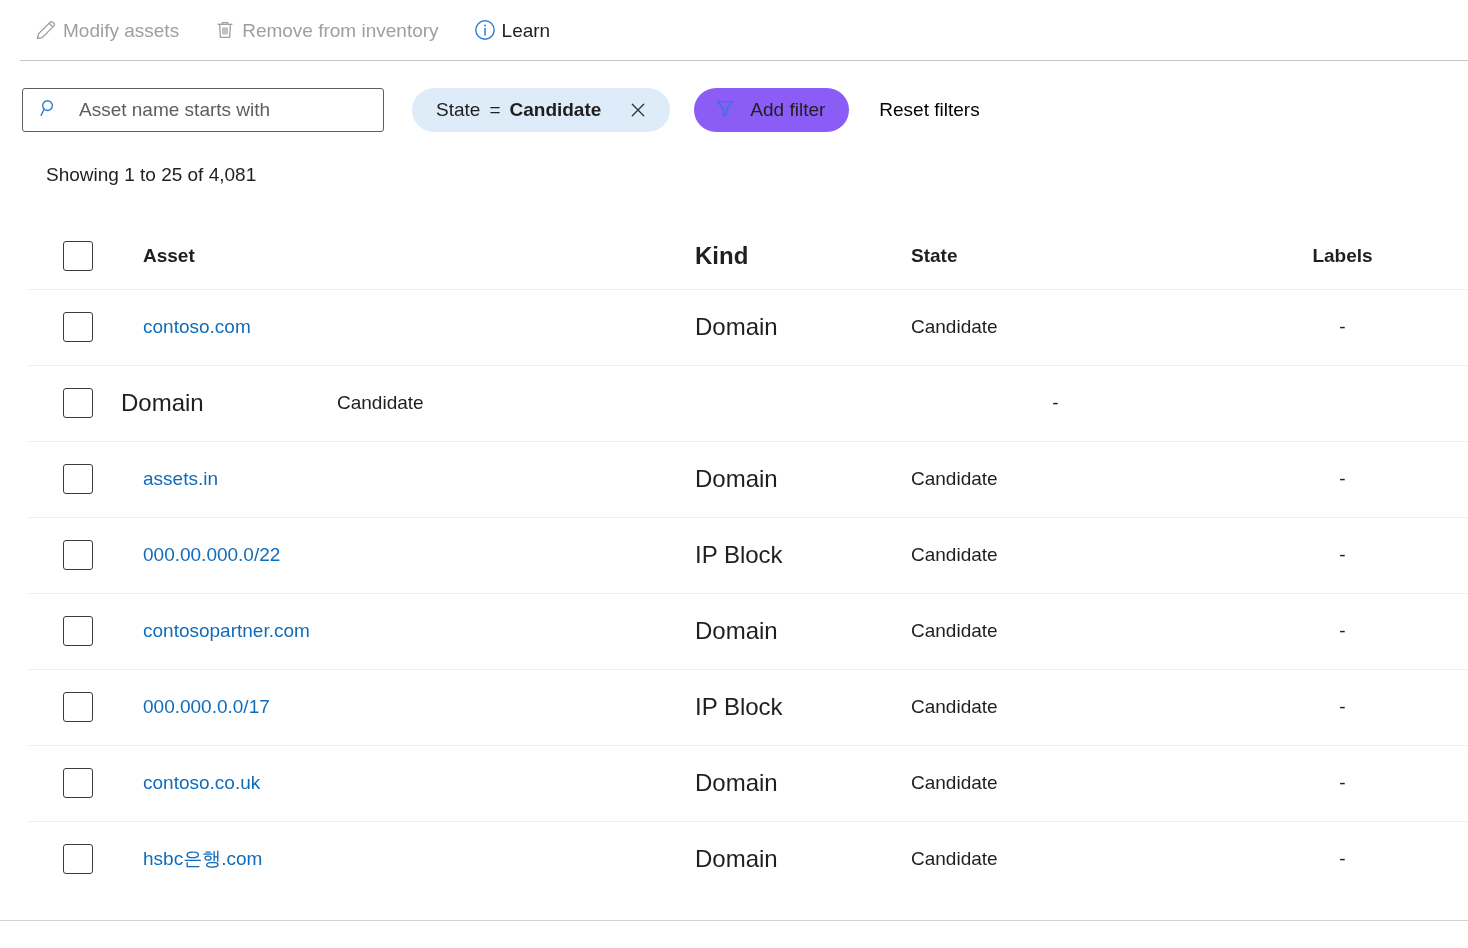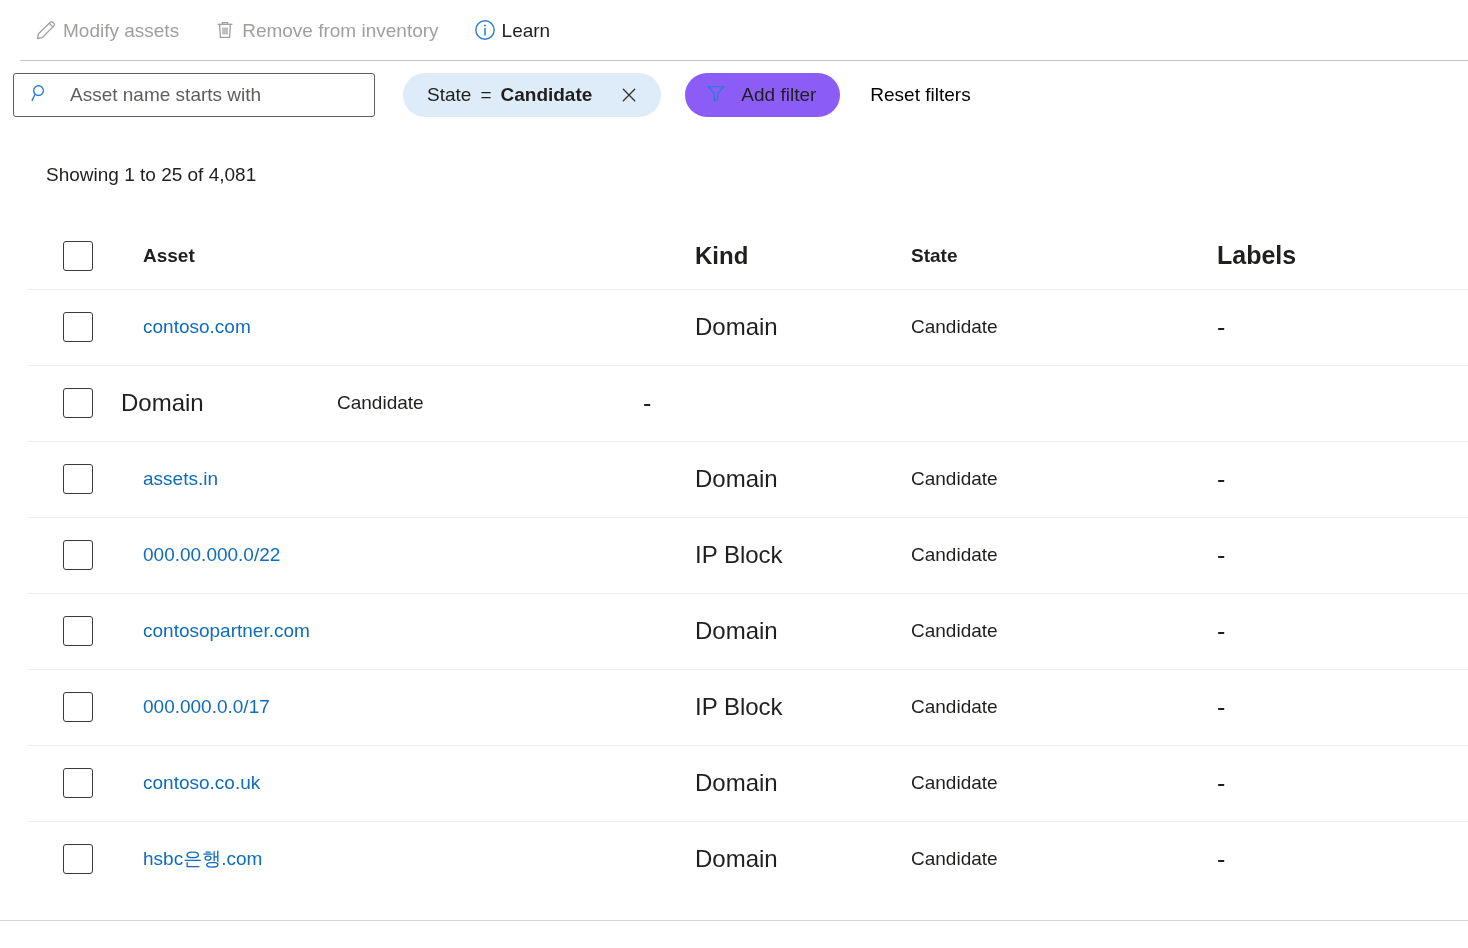--- a/index.html
+++ b/index.html
@@ -48,26 +48,26 @@
     right: 0;
     top: 60px;
     height: 1px;
     background: #c8c6c4;
   }
 
   
   .filter-row {
     position: absolute;
     left: 0;
-    top: 72px;
+    top: 87px;
     right: 0;
     height: 46px;
     display: flex;
     align-items: center;
-    padding-left: 13px;
+    padding-left: 22px;
   }
   .search-box {
     width: 362px;
     height: 44px;
     box-sizing: border-box;
     border: 1px solid #605e5c;
     border-radius: 3px;
     display: flex;
     align-items: center;
     padding-left: 15px;
@@ -182,21 +182,21 @@
     height: 30px;
     border: 1px solid #3b3a39;
     border-radius: 3px;
     background: #fff;
     box-sizing: border-box;
     cursor: pointer;
   }
   .cell-asset  { flex: 0 0 574px; font-size: 19px; padding-left: 22px; box-sizing: border-box; }
   .cell-kind   { flex: 0 0 216px; font-size: 24px; }
   .cell-state  { flex: 0 0 306px; font-size: 19px; }
-  .cell-labels { flex: 1 1 auto;  font-size: 25px; }
+  .cell-labels { flex: 1 1 auto;  font-size: 19px; text-align: center; }
 
   .row.header .cell-asset,
   .row.header .cell-kind,
   .row.header .cell-state,
   .row.header .cell-labels { font-weight: 700; color: #201f1e; }
 
   .asset-link { color: #0f6cbd; text-decoration: none; cursor: pointer; }
 
   .divider-bottom {
     position: absolute;

